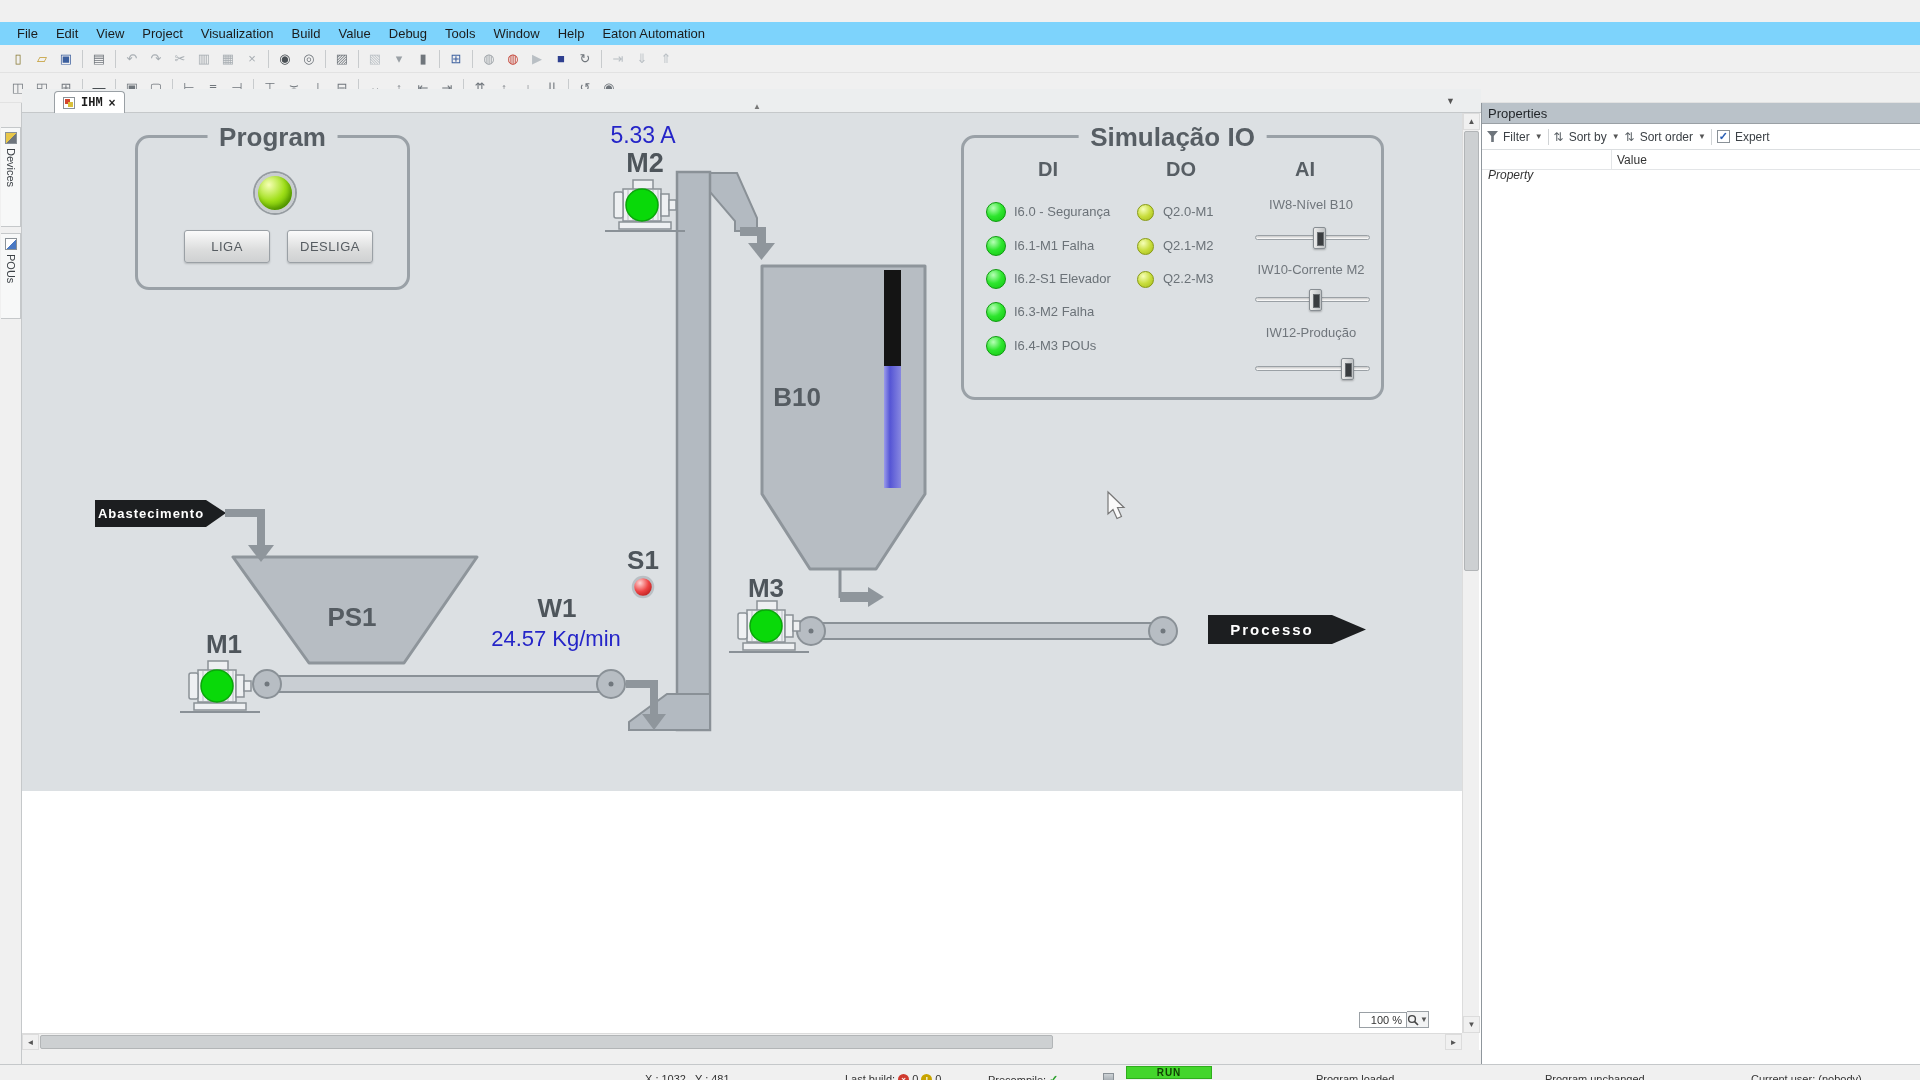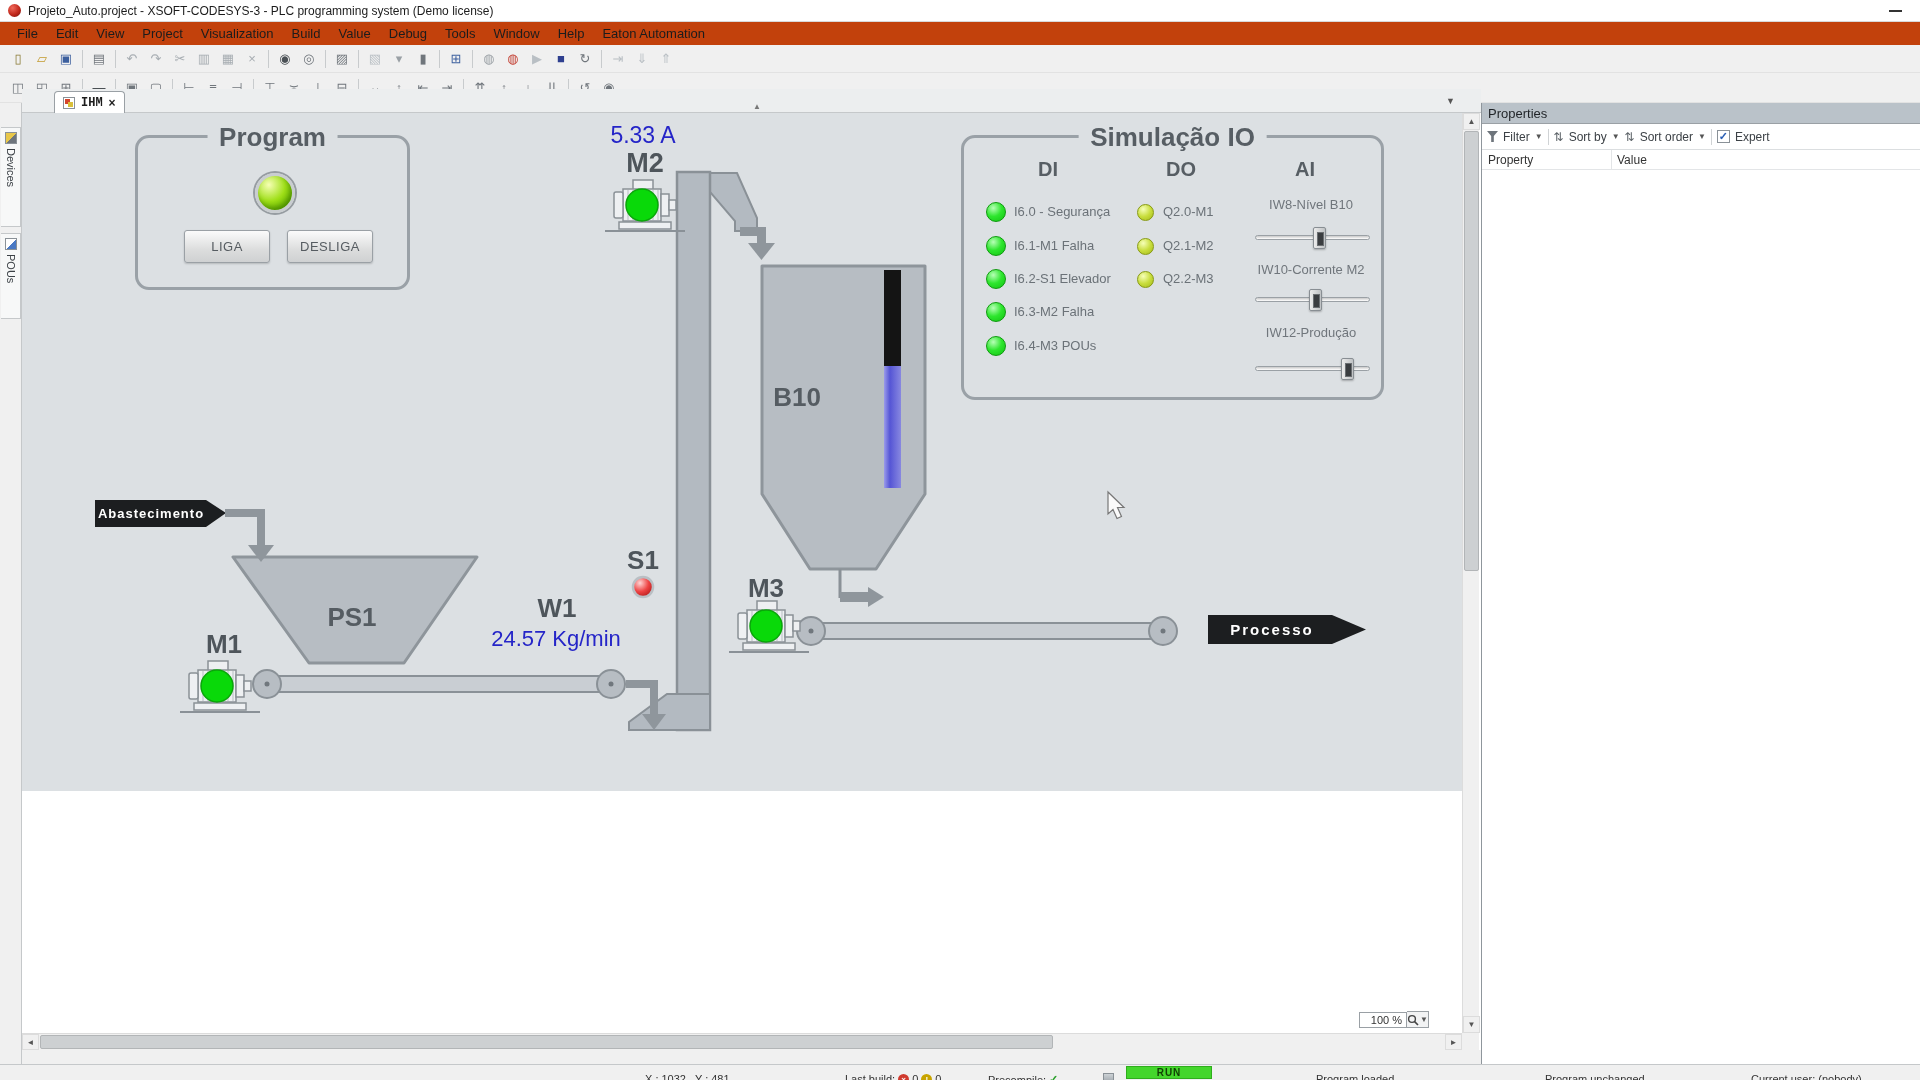--- a/index.html
+++ b/index.html
@@ -9,21 +9,21 @@
 
   
   .titlebar { position:absolute; left:0; top:0; width:1920px; height:22px; background:#ffffff;
     border-bottom:1px solid #d9d9d9; display:flex; align-items:center; padding-left:8px; }
   .app-icon { width:13px; height:13px; border-radius:50%;
     background:radial-gradient(circle at 35% 30%, #f0685a, #c0271b 55%, #6e0f08); margin-right:7px; }
   .title-text { font-size:12px; color:#1c1c1c; }
   .win-min { position:absolute; right:18px; top:10px; width:13px; height:2px; background:#333; }
 
   
-  .menubar { position:absolute; left:0; top:22px; width:1920px; height:23px; background:#c2410c;
+  .menubar { position:absolute; left:0; top:22px; width:1920px; height:23px; background:#7dd3fc;
     display:flex; align-items:center; padding-left:8px; }
   .menu-item { font-size:13px; color:#1c1c1c; padding:2px 9px; cursor:default; }
 
   
   .toolbar { position:absolute; left:0; width:1920px; background:#f0f0f0; display:flex;
     align-items:center; padding-left:6px; border-bottom:1px solid #e2e2e2; }
   .toolbar1 { top:45px; height:28px; }
   .toolbar2 { top:73px; height:30px; }
   .tb-icon { width:22px; height:20px; display:inline-flex; align-items:center; justify-content:center;
     font-size:13px; color:#70767c; margin:0 1px; border:1px solid transparent; }
@@ -121,21 +121,21 @@
   .props-toolbar { height:26px; display:flex; align-items:center; padding:0 5px; gap:5px;
     border-bottom:1px solid #dbdee0; font-size:12px; color:#3c4146; }
   .funnel { width:11px; height:11px; background:#6e757c;
     clip-path:polygon(0 0,100% 0,62% 45%,62% 100%,38% 100%,38% 45%); }
   .caret { font-size:8px; color:#555; }
   .ptb-sep { width:1px; height:16px; background:#d0d3d5; }
   .sort-ico { font-size:12px; color:#5a6065; }
   .checkbox { width:13px; height:13px; border:1px solid #8a9197; background:#fff; display:inline-flex;
     align-items:center; justify-content:center; font-size:11px; font-weight:bold; color:#2b5fb4; }
   .props-cols { height:20px; border-bottom:1px solid #e3e5e7; position:relative; font-size:12px; color:#333; }
-  .props-cols .col-prop { position:absolute; left:6px; top:3px; }
+  .props-cols .col-prop { position:absolute; left:6px; top:18px;font-style:italic; }
   .props-cols .col-val { position:absolute; left:135px; top:3px; }
   .props-cols .divider { position:absolute; left:129px; top:0; width:1px; height:20px; background:#e3e5e7; }
 
   
   .statusbar { position:absolute; left:0; top:1064px; width:1920px; height:16px; background:#f0f0f0;
     border-top:1px solid #c5c8ca; font-size:11px; color:#333; }
   .sb-item { position:absolute; top:8px; white-space:nowrap; display:inline-flex; align-items:center; gap:3px; }
   .err-dot { width:11px; height:11px; border-radius:50%; background:#d03a2e; color:#fff; font-size:8px;
     font-weight:bold; display:inline-flex; align-items:center; justify-content:center; }
   .warn-dot { width:11px; height:11px; border-radius:50%; background:#c8a400; color:#fff; font-size:8px;
@@ -144,25 +144,20 @@
   .run-badge { position:absolute; left:1126px; top:1px; width:86px; height:13px; background:#44d62c;
     border:1px solid #2fae1c; color:#123f05; font-size:10px; font-weight:bold; letter-spacing:1px;
     display:flex; align-items:center; justify-content:center; }
   .dev-ico { width:11px; height:11px; border:1px solid #8a9197; background:linear-gradient(#cdd2d6,#9aa1a7); }
 </style>
 </head>
 <body>
 
 <div id="app">
 
-  <div class="titlebar">
-    <div class="app-icon"></div>
-    <div class="title-text">Projeto_Auto.project - XSOFT-CODESYS-3 - PLC programming system (Demo license)</div>
-    <div class="win-min"></div>
-  </div>
 
   <div class="menubar">
       <span class="menu-item">File</span>
       <span class="menu-item">Edit</span>
       <span class="menu-item">View</span>
       <span class="menu-item">Project</span>
       <span class="menu-item">Visualization</span>
       <span class="menu-item">Build</span>
       <span class="menu-item">Value</span>
       <span class="menu-item">Debug</span>

